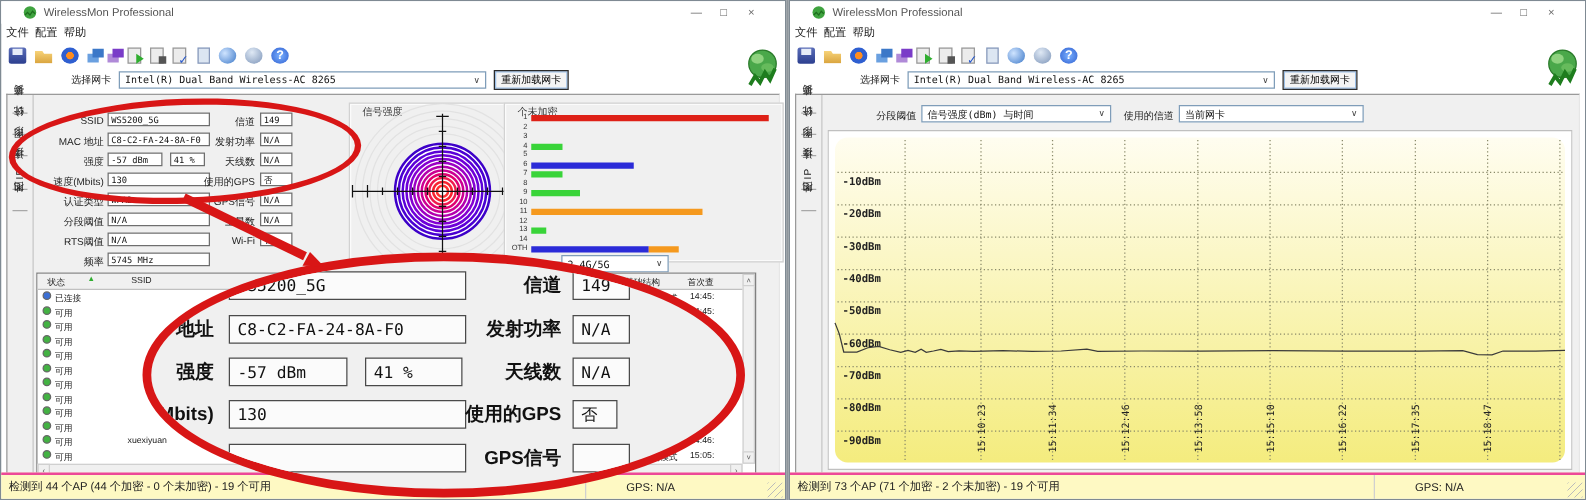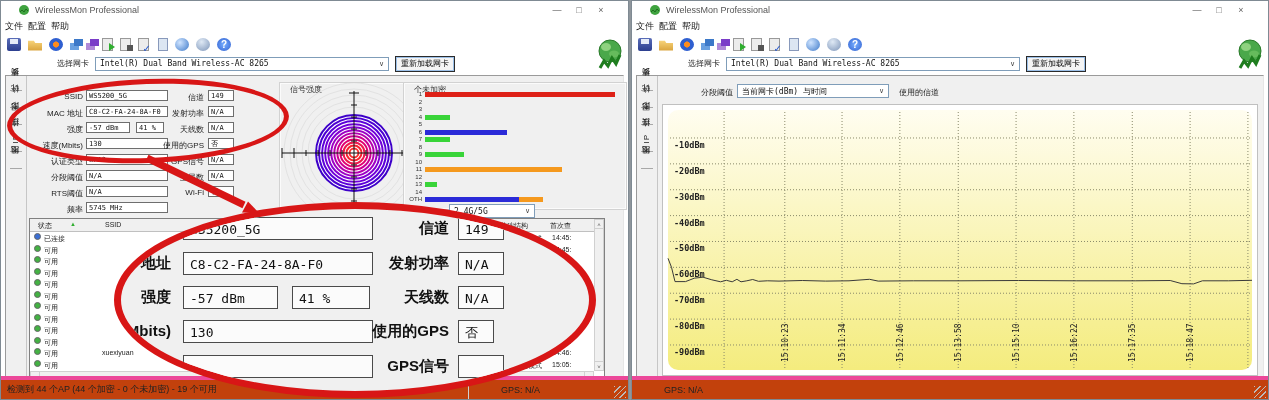--- a/index.html
+++ b/index.html
@@ -59,21 +59,21 @@
   .ap-header span{position:absolute;top:2px;}
   .ap-row-text{position:absolute;font-size:7px;color:#222;white-space:nowrap;}
   .ap-dot{position:absolute;width:7px;height:7px;border-radius:50%;border:1px solid #666;box-sizing:border-box;}
   .scroll{position:absolute;background:#f0f0f0;border:1px solid #d0d0d0;font-size:6px;color:#555;text-align:center;box-sizing:border-box;}
 
   .red-oval{position:absolute;border:5px solid #d81616;border-radius:50%;pointer-events:none;}
   #callout{position:absolute;left:108px;top:126px;width:468px;height:182px;border:7px solid #d81616;border-radius:50%;background:#f0f0f0;overflow:hidden;z-index:44;}
   .co-label{position:absolute;font-size:15px;font-weight:600;color:#111;text-align:right;white-space:nowrap;}
   .co-box{position:absolute;background:#fbfbfb;border:1px solid #4a4a4a;height:23px;font-family:"DejaVu Sans Mono","Liberation Mono",monospace;font-size:13px;line-height:23px;padding:0 6px;color:#111;box-sizing:border-box;white-space:nowrap;overflow:hidden;}
 
-  .statusbar{position:absolute;left:0;right:0;bottom:0;height:19px;background:#c2410c;border-top:4px solid #ec4899;display:flex;align-items:center;font-size:9px;color:#222;}
+  .statusbar{position:absolute;left:0;right:0;bottom:0;height:19px;background:#fef9c3;border-top:2px solid #ec4899;display:flex;align-items:center;font-size:9px;color:#222;}
   .sb-sec1{width:468px;padding-left:6px;box-sizing:border-box;border-right:1px solid #d0d0d0;height:100%;display:flex;align-items:center;white-space:nowrap;overflow:hidden;}
   .sb-sec2{flex:1;padding-left:32px;height:100%;display:flex;align-items:center;}
   .grip{width:12px;height:12px;margin:4px 2px 0 0;background:repeating-linear-gradient(135deg,#bbb 0 1px,transparent 1px 4px);}
   .annot-svg{position:absolute;left:0;top:0;z-index:46;pointer-events:none;}
 </style>
 </head>
 <body>
 
 <div id="stage">
 
@@ -431,24 +431,28 @@
           <span class="tabsep"></span>
         <span class="tab">图形</span>
           <span class="tabsep"></span>
         <span class="tab">IP连接</span>
           <span class="tabsep"></span>
         <span class="tab">地图</span>
           <span class="tabsep"></span>
       </div>
       <span class="fld-label" style="left:26px;top:11px;width:70px;">分段阈值</span>
       <div class="combo" style="position:absolute;left:100px;top:8px;width:152px;">
-        <span>当前网卡(dBm) 与时间</span>
+        <span>信号强度(dBm) 与时间</span>
         <span class="caret">∨</span>
       </div>
       <span class="fld-label" style="left:232px;top:11px;width:70px;">使用的信道</span>
+      <div class="combo" style="position:absolute;left:306px;top:8px;width:148px;">
+        <span>当前网卡</span>
+        <span class="caret">∨</span>
+      </div>
       <div id="lineChartHost" style="position:absolute;left:25px;top:28px;"><svg width="596" height="272">
             <rect x="0.5" y="0.5" width="595" height="271" fill="#ffffff" stroke="#c0c0c0"></rect>
             <defs>
               <linearGradient id="ybg" x1="0" y1="0" x2="0" y2="1">
                 <stop offset="0%" stop-color="#fffdf0"></stop>
                 <stop offset="100%" stop-color="#f4ec7e"></stop>
               </linearGradient>
             </defs>
             <rect x="6" y="6" width="584" height="260" rx="10" fill="url(#ybg)"></rect>
             <line x1="8" y1="33.975" x2="588" y2="33.975" stroke="#8a8a6a" stroke-dasharray="1 2"></line>
@@ -485,19 +489,22 @@
             <line x1="470.28000000000003" y1="8" x2="470.28000000000003" y2="264" stroke="#8a8a6a" stroke-dasharray="1 2"></line>
             <text transform="translate(473.28000000000003,258) rotate(-90)" font-size="8" fill="#222" font-family="DejaVu Sans Mono, Liberation Mono, monospace">15:17:35</text>
             <line x1="528.096" y1="8" x2="528.096" y2="264" stroke="#8a8a6a" stroke-dasharray="1 2"></line>
             <text transform="translate(531.096,258) rotate(-90)" font-size="8" fill="#222" font-family="DejaVu Sans Mono, Liberation Mono, monospace">15:18:47</text>
             <line x1="585.912" y1="8" x2="585.912" y2="264" stroke="#8a8a6a" stroke-dasharray="1 2"></line>
             <polyline points="6.0,154.3 9.5,163.3 13.0,177.6 23.5,177.6 32.3,174.2 41.0,173.2 49.8,175.8 58.6,177.8 64.4,176.3 70.2,177.8 74.9,175.3 79.0,177.8 84.8,176.8 90.7,175.5 96.5,177.3 105.3,176.8 117.0,177.1 140.3,176.5 163.7,177.1 187.0,176.8 207.5,175.3 216.2,177.1 251.3,176.8 298.0,176.8 356.4,176.5 414.8,176.8 473.2,176.8 508.2,176.5 519.9,179.7 531.6,179.9 540.4,176.8 566.6,176.8 590.0,176.3" fill="none" stroke="#3a3a3a" stroke-width="1"></polyline>
           </svg></div>
     </div>
 
     <div class="statusbar">
+      <div class="sb-sec1">
+          <span>检测到 73 个AP (71 个加密 - 2 个未加密) - 19 个可用</span>
+        </div>
       <div class="sb-sec2">
           <span>GPS: N/A</span>
         </div>
       <div class="grip"></div>
     </div>
   </div>
 </div>
 
 </body></html>

